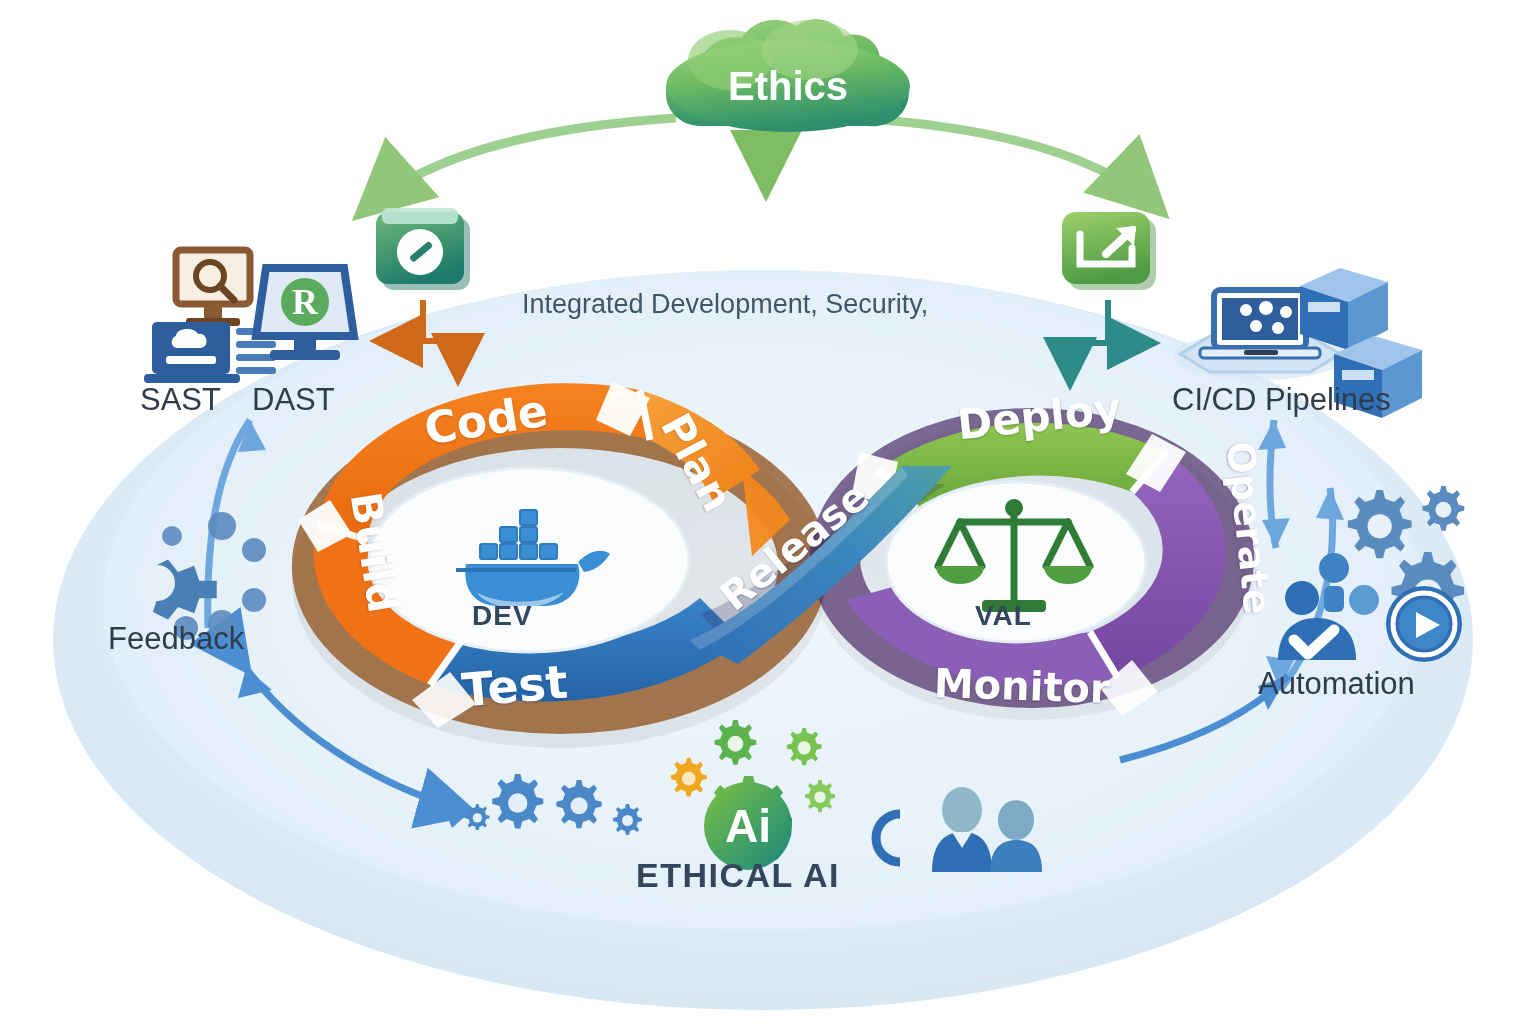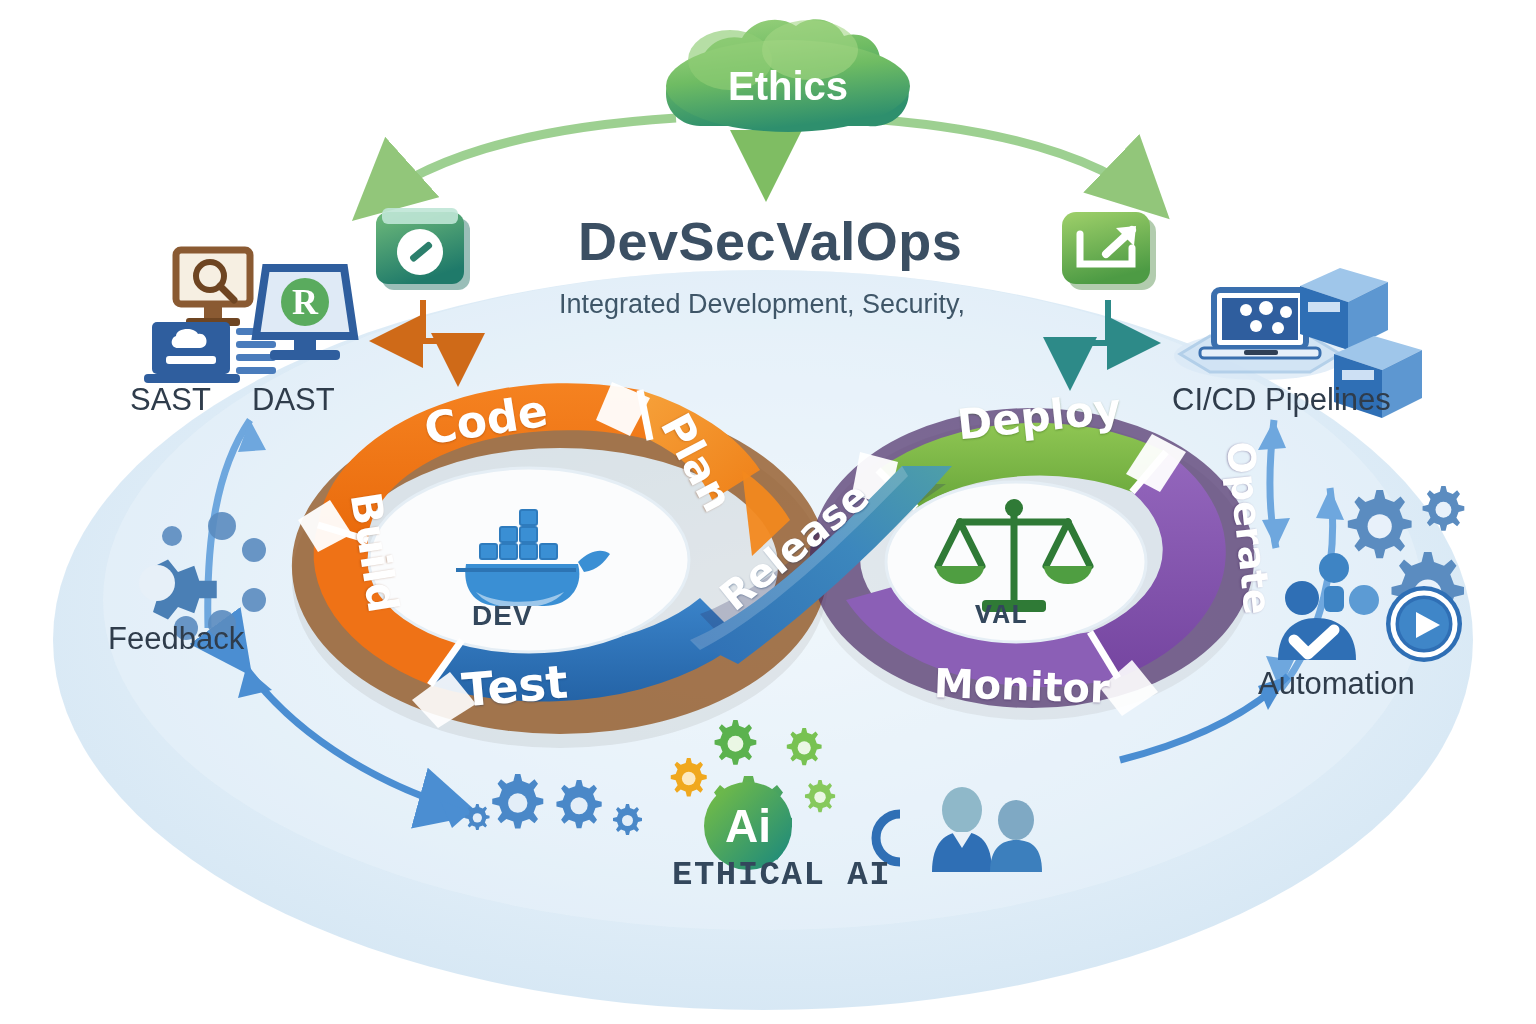--- a/index.html
+++ b/index.html
@@ -2,21 +2,21 @@
 <html><head>
 <meta charset="utf-8">
 <style>
   html,body{margin:0;padding:0;background:#ffffff;}
   body{width:1536px;height:1024px;overflow:hidden;
        font-family:"Liberation Sans","DejaVu Sans",sans-serif;}
   #stage{position:relative;width:1391px;height:1024px;background:#ffffff;}
   svg.layer{position:absolute;left:0;top:0;width:1536px;height:1024px;}
   .txt{position:absolute;white-space:nowrap;}
   .ttl{font-size:54px;font-weight:bold;color:#3b4f63;letter-spacing:.5px;}
-  .sub{font-size:27px;color:#3f5668;line-height:1.42;text-align:center;}
+  .sub{font-size:27px;color:#3f5668;line-height:1.42;text-align:left;}
   .corelbl{font-size:28px;font-weight:bold;color:#33475c;letter-spacing:1px;text-align:right;}
   .outlbl{font-size:31px;color:#2f3c4b;}
   .eailbl{font-size:34px;font-weight:bold;color:#33475c;letter-spacing:1.5px;}
   .cloudtxt{font-size:40px;font-weight:bold;fill:#ffffff;}
 </style>
 </head>
 <body>
 
 <div id="stage">
 
@@ -445,39 +445,38 @@
         <path d="M116,26 L138,70"></path>
         <path d="M34,112 L90,112"></path>
       </g>
       <circle cx="62" cy="12" r="9" fill="#2f7a36"></circle>
       <path d="M-16,70 L32,70 A24,18 0 0 1 -16,70 Z" fill="#4f9e41"></path>
       <path d="M92,70 L140,70 A24,18 0 0 1 92,70 Z" fill="#4f9e41"></path>
       <rect x="30" y="104" width="64" height="12" rx="4" fill="#2f7a36"></rect>
     </g>
   </svg>
 
-  <div class="txt ttl" style="left:578px;top:210px;">DevSecValOps</div>
   <div class="txt sub" style="left:522px;top:285px;width:480px;white-space:normal;">
     <span>Integrated Development, Security,</span><br>
   </div>
 
   <div class="txt" style="left:424px;top:394px;transform:rotate(-9deg);font-size:44px;font-weight:bold;color:#fff;text-shadow:0 1px 2px rgba(120,50,0,.35);font-family:'DejaVu Sans',sans-serif;">Code</div>
   <div class="txt" style="left:645px;top:438px;transform:rotate(62deg);font-size:42px;font-weight:bold;color:#fff;text-shadow:0 1px 2px rgba(120,50,0,.35);font-family:'DejaVu Sans',sans-serif;">Plan</div>
   <div class="txt" style="left:314px;top:528px;transform:rotate(81deg);font-size:42px;font-weight:bold;color:#fff;text-shadow:0 1px 2px rgba(120,50,0,.35);font-family:'DejaVu Sans',sans-serif;">Build</div>
   <div class="txt" style="left:462px;top:659px;transform:rotate(-5deg);font-size:46px;font-weight:bold;color:#fff;text-shadow:0 1px 2px rgba(0,40,90,.35);font-family:'DejaVu Sans',sans-serif;">Test</div>
 
   <div class="txt" style="left:957px;top:392px;transform:rotate(-6deg);font-size:42px;font-weight:bold;color:#fff;text-shadow:0 1px 2px rgba(30,70,10,.35);font-family:'DejaVu Sans',sans-serif;">Deploy</div>
   <div class="txt" style="left:1162px;top:506px;transform:rotate(84deg);font-size:38px;font-weight:bold;color:#fff;text-shadow:0 1px 2px rgba(50,20,80,.35);font-family:'DejaVu Sans',sans-serif;">Operate</div>
   <div class="txt" style="left:934px;top:663px;transform:rotate(2deg);font-size:40px;font-weight:bold;color:#fff;text-shadow:0 1px 2px rgba(50,20,80,.35);font-family:'DejaVu Sans',sans-serif;">Monitor</div>
 
   <div class="txt" style="left:706px;top:523px;transform:rotate(-39deg);font-size:40px;font-weight:bold;color:#fff;text-shadow:0 1px 2px rgba(0,40,90,.4);font-family:'DejaVu Sans',sans-serif;">Release</div>
 
   <div class="txt corelbl" style="left:472px;top:600px;">DEV</div>
-  <div class="txt corelbl" style="left:975px;top:600px;font-family:Liberation Mono, monospace;">VAL</div>
-
-  <div class="txt outlbl" style="left:130px;top:382px;">SAST</div>
+  <div class="txt corelbl" style="left:975px;top:600px;">VAL</div>
+
+  <div class="txt outlbl" style="left:140px;top:382px;">SAST</div>
   <div class="txt outlbl" style="left:252px;top:382px;">DAST</div>
   <div class="txt outlbl" style="left:1172px;top:382px;">CI/CD Pipelines</div>
   <div class="txt outlbl" style="left:108px;top:621px;">Feedback</div>
   <div class="txt outlbl" style="left:1258px;top:666px;">Automation</div>
-  <div class="txt eailbl" style="left:672px;top:856px;font-family:Liberation Mono, monospace;">ETHICAL AI</div>
+  <div class="txt eailbl" style="left:636px;top:856px;">ETHICAL AI</div>
 
 </div>
 
 </body></html>

